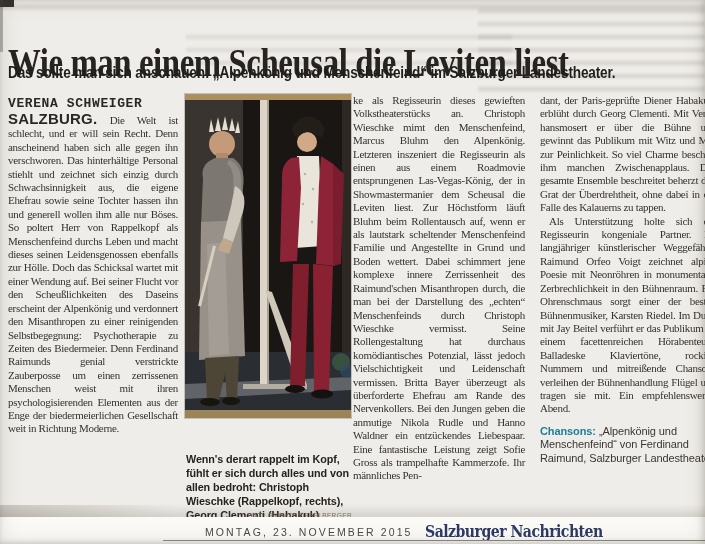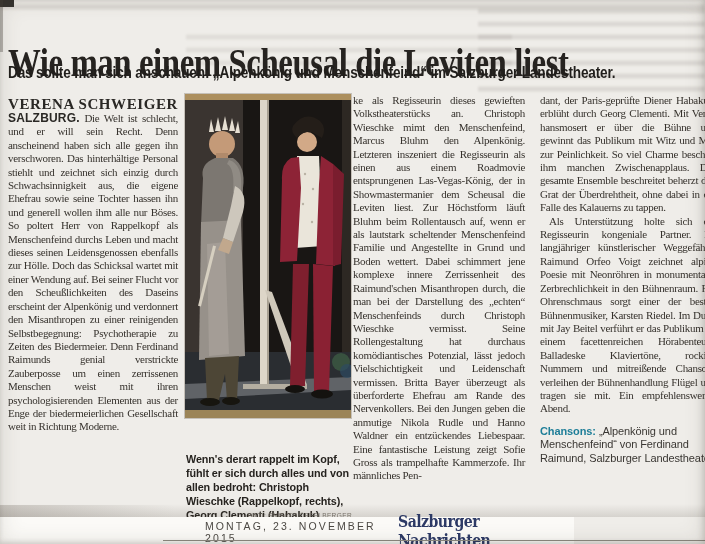--- a/index.html
+++ b/index.html
@@ -38,38 +38,38 @@
     transform:scaleX(.82);transform-origin:left top;letter-spacing:-.5px;
   }
   .subheadline{
     position:absolute;left:8px;top:64px;
     font-family:"Liberation Sans",sans-serif;font-weight:bold;
     font-size:16px;color:#201e1b;white-space:nowrap;
     transform:scaleX(.85);transform-origin:left top;letter-spacing:-.2px;
   }
   .byline{
     position:absolute;left:8px;top:96px;
-    font-family:Liberation Serif, serif;font-weight:bold;
-    font-size:15px;letter-spacing:.6px;color:#2a2825;
+    font-family:Liberation Mono, monospace;font-weight:bold;
+    font-size:13px;letter-spacing:.6px;color:#2a2825;
   }
 
   
   .bodycol{
     position:absolute;
     font-size:11px;line-height:13.4px;letter-spacing:-.3px;
     text-align:justify;hyphens:auto;color:#36322d;
   }
   .bodycol p{margin:0;}
   .bodycol p.indent{text-indent:9px;}
   .col1{left:8px;top:112px;width:170px;}
   .col2{left:353px;top:94px;width:172px;}
   .col3{left:540px;top:94px;width:176px;}
   .leadin{
     font-family:"Liberation Sans",sans-serif;font-weight:bold;
-    font-size:12px;letter-spacing:.2px;color:#2a2825;
+    font-size:15px;letter-spacing:.2px;color:#2a2825;
   }
   .infobox{
     margin-top:9px;
     font-family:"Liberation Sans",sans-serif;
     font-size:11px;line-height:13.6px;letter-spacing:-.1px;
     text-align:left;color:#3a3733;
   }
   .info-label{color:#1e7e98;font-weight:bold;}
 
   
@@ -93,21 +93,21 @@
   
   .fold-shadow{
     position:absolute;left:0;top:504px;width:705px;height:13px;
     background:linear-gradient(180deg,rgba(0,0,0,0),rgba(80,72,62,.16));
   }
   .fold-shadow-left{
     position:absolute;left:0;top:505px;width:175px;height:39px;
     background:linear-gradient(90deg,rgba(118,110,100,.30),rgba(118,110,100,0));
   }
   .footer-bar{
-    position:absolute;left:0;top:517px;width:574px;height:27px;
+    position:absolute;left:0;top:517px;width:705px;height:27px;
     background:#fbfaf7;
     display:flex;align-items:flex-end;gap:12px;
     padding-left:205px;box-sizing:border-box;
   }
   .footer-date{
     font-family:"Liberation Sans",sans-serif;
     font-size:10.5px;letter-spacing:2.1px;color:#4c4944;
     align-self:center;margin-top:2px;
   }
   .newspaper-logo{

